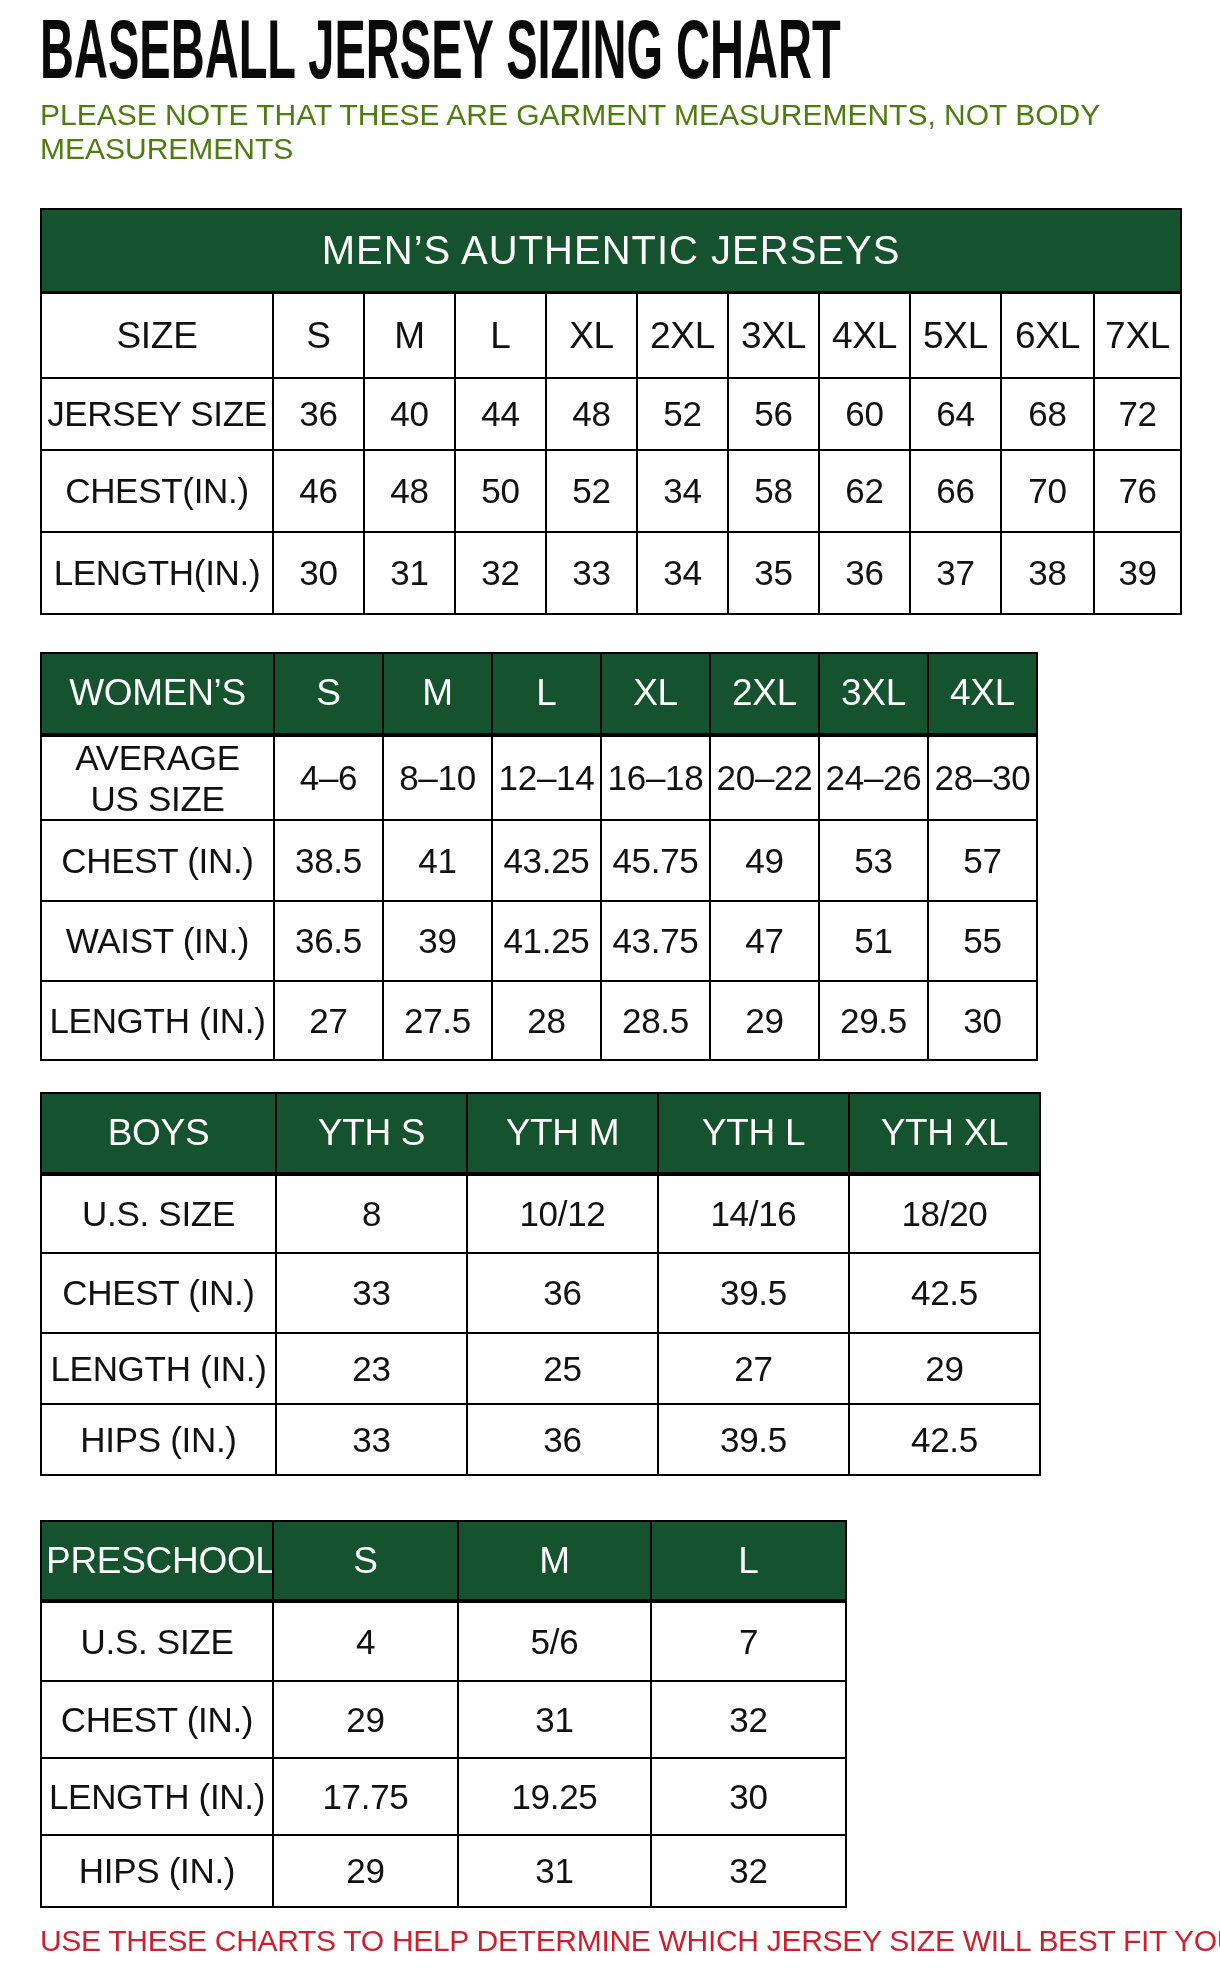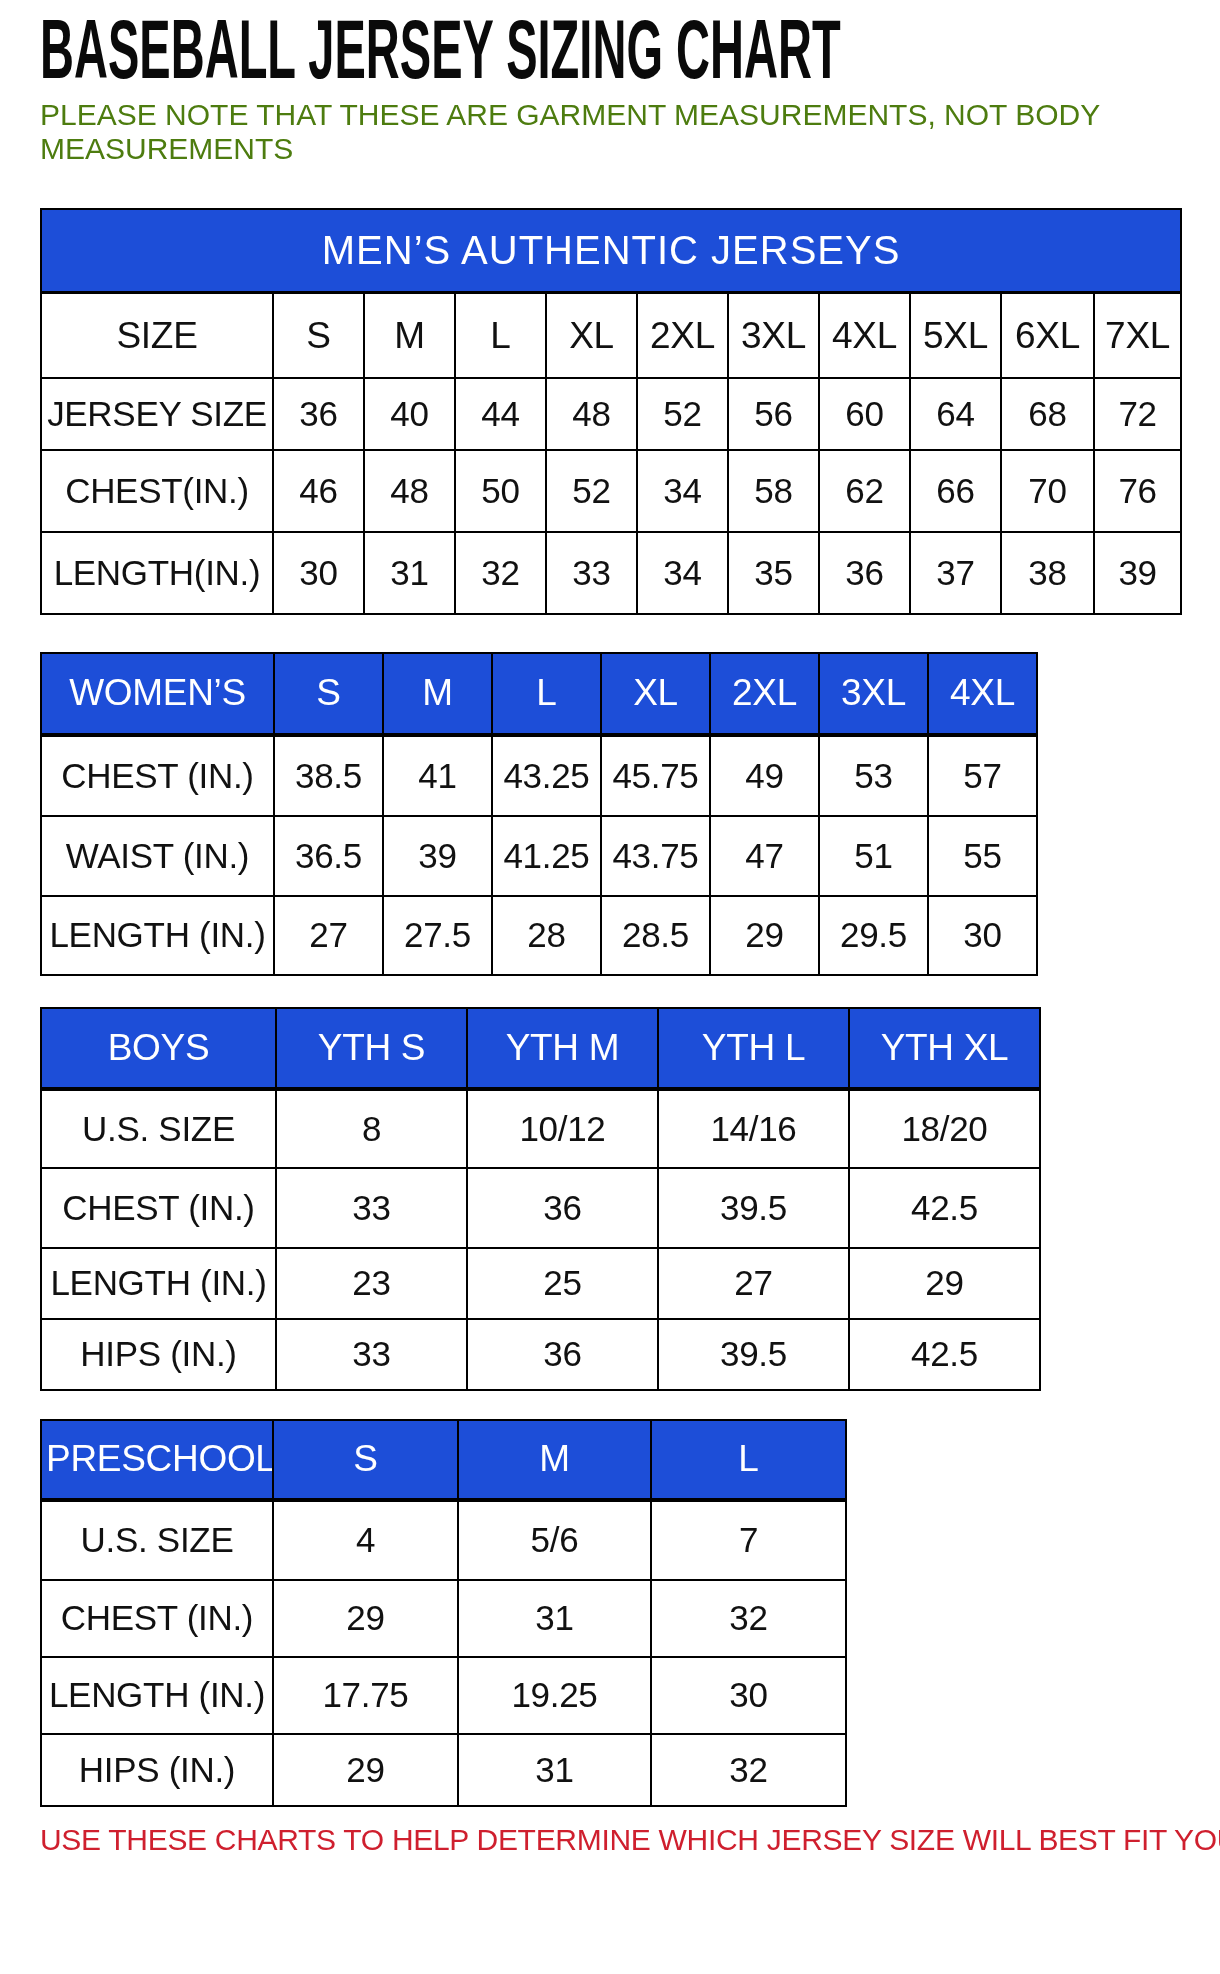--- a/index.html
+++ b/index.html
@@ -45,32 +45,32 @@
   td {
     border: 2px solid #000;
     text-align: center;
     vertical-align: middle;
     font-size: 35px;
     letter-spacing: -0.3px;
     padding: 0 4px;
     overflow: hidden;
   }
   .gray {
-    background: #1d4ed8;
+    background: #14532d;
     color: #ffffff;
   }
   tr.hdr td { border-bottom: 4px solid #000; font-size: 37px; }
   .banner-cell { font-size: 40px; letter-spacing: 1px; border-bottom: 3px solid #000; }
   .sizes td { font-size: 37px; }
   .narrow { display: inline-block; max-width: 190px; line-height: 1.18; }
 
   .tbl-mens      { margin-top: 42px;  width: 1140px; }
   .tbl-womens    { margin-top: 37px;  width: 996px; padding-left: 16px; }
   .tbl-boys      { margin-top: 31px;  width: 999px; }
-  .tbl-preschool { margin-top: 28px;  width: 805px; }
+  .tbl-preschool { margin-top: 44px;  width: 805px; }
 </style>
 </head>
 <body>
 
 <div class="page">
 
   <h1 class="title">BASEBALL JERSEY SIZING CHART</h1>
 
   <p class="note">PLEASE NOTE THAT THESE ARE GARMENT MEASUREMENTS, NOT BODY MEASUREMENTS</p>
 
@@ -161,20 +161,30 @@
     <tbody>
         <tr class="hdr" style="height:82px">
       <td class="gray">WOMEN’S</td>
       <td class="gray">S</td>
       <td class="gray">M</td>
       <td class="gray">L</td>
       <td class="gray">XL</td>
       <td class="gray">2XL</td>
       <td class="gray">3XL</td>
       <td class="gray">4XL</td>
+    </tr>
+    <tr style="height:82px">
+      <td><span class="narrow">AVERAGE US SIZE</span></td>
+      <td>4–6</td>
+      <td>8–10</td>
+      <td>12–14</td>
+      <td>16–18</td>
+      <td>20–22</td>
+      <td>24–26</td>
+      <td>28–30</td>
     </tr>
     <tr style="height:81px">
       <td>CHEST (IN.)</td>
       <td>38.5</td>
       <td>41</td>
       <td>43.25</td>
       <td>45.75</td>
       <td>49</td>
       <td>53</td>
       <td>57</td>

